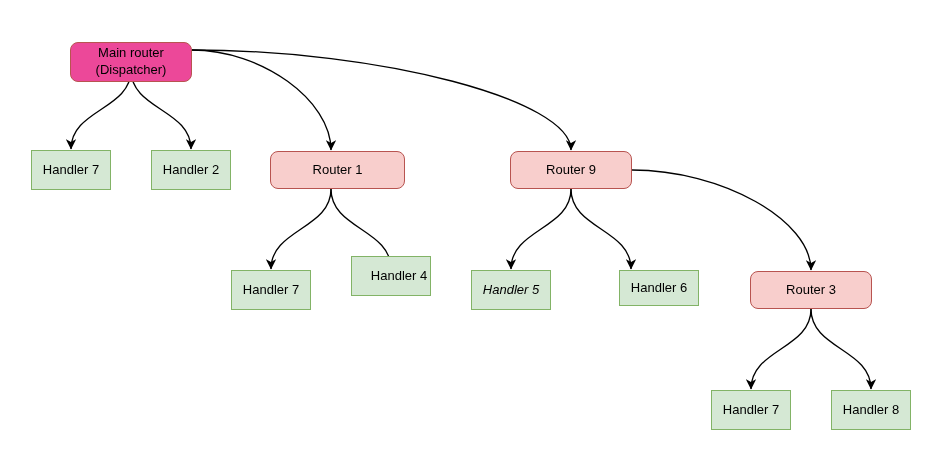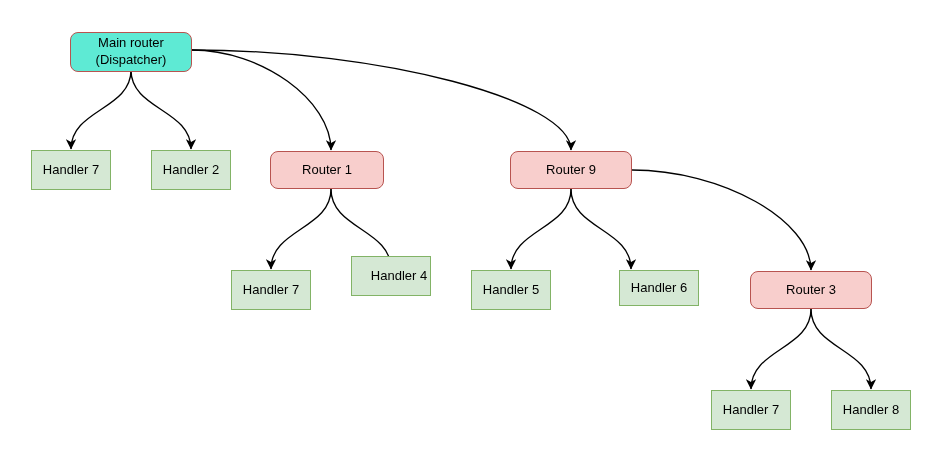--- a/index.html
+++ b/index.html
@@ -49,43 +49,43 @@
         <path d="M 331 189 C 331 229, 271 229, 271 269" fill="none" stroke="#000000" stroke-width="1.3" marker-end="url(#arrow)"></path>
         <path d="M 331 189 C 331 229, 391 229, 391 269" fill="none" stroke="#000000" stroke-width="1.3" marker-end="url(#arrow)"></path>
         <path d="M 571 189 C 571 229, 511 229, 511 269" fill="none" stroke="#000000" stroke-width="1.3" marker-end="url(#arrow)"></path>
         <path d="M 571 189 C 571 229, 631 229, 631 269" fill="none" stroke="#000000" stroke-width="1.3" marker-end="url(#arrow)"></path>
         <path d="M 632 170 C 721.5 170, 811 220, 811 270" fill="none" stroke="#000000" stroke-width="1.3" marker-end="url(#arrow)"></path>
         <path d="M 811 309 C 811 349, 751 349, 751 389" fill="none" stroke="#000000" stroke-width="1.3" marker-end="url(#arrow)"></path>
         <path d="M 811 309 C 811 349, 871 349, 871 389" fill="none" stroke="#000000" stroke-width="1.3" marker-end="url(#arrow)"></path>
       </g>
   </svg>
   <div>
-      <div class="node rounded" style="left: 70px; top: 32px; width: 122px; height: 40px; background: #5eead4; border-color: rgb(184, 84, 80);">
+      <div class="node rounded" style="left: 70px; top: 42px; width: 122px; height: 40px; background: #ec4899; border-color: rgb(184, 84, 80);">
         <span class="node-label">Main router
 (Dispatcher)</span>
       </div>
       <div class="node" style="left: 31px; top: 150px; width: 80px; height: 40px; background: rgb(213, 232, 212); border-color: rgb(130, 179, 102);">
         <span class="node-label">Handler 7</span>
       </div>
       <div class="node" style="left: 151px; top: 150px; width: 80px; height: 40px; background: rgb(213, 232, 212); border-color: rgb(130, 179, 102); align-items: center;">
         <span class="node-label">Handler 2</span>
       </div>
-      <div class="node rounded" style="left: 270px; top: 151px; width: 114px; height: 38px; background: rgb(248, 206, 204); border-color: rgb(184, 84, 80);">
+      <div class="node rounded" style="left: 270px; top: 151px; width: 135px; height: 38px; background: rgb(248, 206, 204); border-color: rgb(184, 84, 80);">
         <span class="node-label">Router 1</span>
       </div>
       <div class="node rounded" style="left: 510px; top: 151px; width: 122px; height: 38px; background: rgb(248, 206, 204); border-color: rgb(184, 84, 80);">
         <span class="node-label">Router 9</span>
       </div>
       <div class="node" style="left: 231px; top: 270px; width: 80px; height: 40px; background: rgb(213, 232, 212); border-color: rgb(130, 179, 102);">
         <span class="node-label">Handler 7</span>
       </div>
       <div class="node" style="left: 351px; top: 256px; width: 80px; height: 40px; background: rgb(213, 232, 212); border-color: rgb(130, 179, 102); padding-left: 16px;">
         <span class="node-label">Handler 4</span>
       </div>
-      <div class="node" style="left: 471px; top: 270px; width: 80px; height: 40px; background: rgb(213, 232, 212); border-color: rgb(130, 179, 102);">
+      <div class="node" style="left: 471px; top: 270px; width: 80px; height: 40px; background: rgb(213, 232, 212); border-color: rgb(130, 179, 102); font-style: italic;">
         <span class="node-label">Handler 5</span>
       </div>
       <div class="node" style="left: 591px; top: 270px; width: 80px; height: 36px; background: rgb(213, 232, 212); border-color: rgb(130, 179, 102); margin-left: 28px;">
         <span class="node-label">Handler 6</span>
       </div>
       <div class="node rounded" style="left: 750px; top: 271px; width: 122px; height: 38px; background: rgb(248, 206, 204); border-color: rgb(184, 84, 80);">
         <span class="node-label">Router 3</span>
       </div>
       <div class="node" style="left: 711px; top: 390px; width: 80px; height: 40px; background: rgb(213, 232, 212); border-color: rgb(130, 179, 102);">
         <span class="node-label">Handler 7</span>

